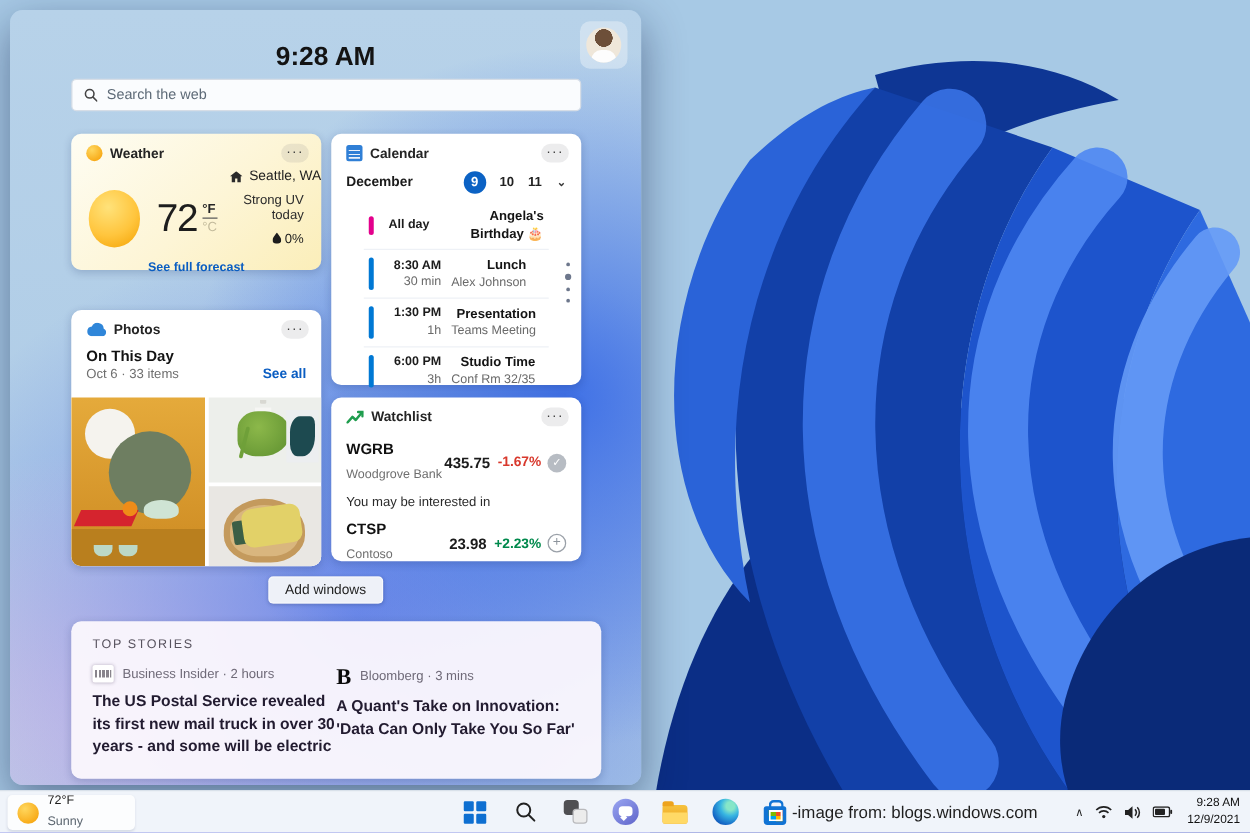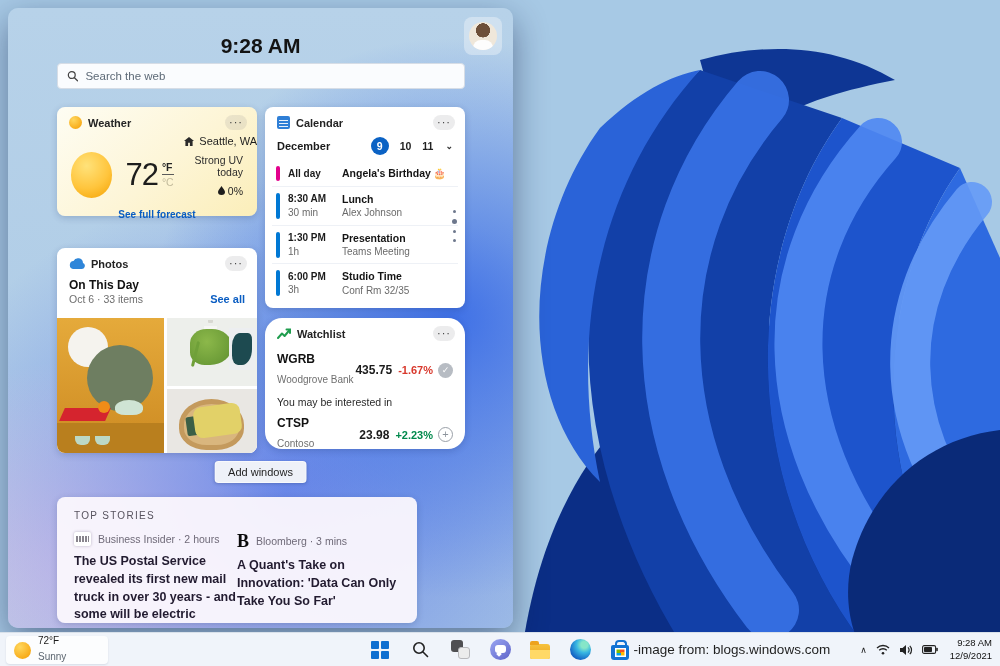--- a/index.html
+++ b/index.html
@@ -51,21 +51,21 @@
   
   .calendar { left:257px; top:99px; width:200px; height:201px; }
   .cal-ico { width:13px; height:13px; background:#2f7fd6; border-radius:2px; position:relative; }
   .cal-ico::after { content:""; position:absolute; left:2px; right:2px; top:4px; bottom:2px; background:
     repeating-linear-gradient(#fff 0 1px, transparent 1px 3px); opacity:.9; }
   .cal-daterow { display:flex; align-items:center; padding:3px 12px 6px; font-size:11px; font-weight:700; color:#1b1b1b; }
   .cal-dates { margin-left:auto; display:flex; align-items:center; gap:11px; }
   .cal-date { font-size:10.5px; font-weight:700; color:#222; cursor:pointer; }
   .cal-date.sel { width:18px; height:18px; border-radius:50%; background:#0b62c4; color:#fff; display:flex; align-items:center; justify-content:center; }
   .cal-chev { color:#333; font-size:9px; margin-left:1px; cursor:pointer; }
-  .cal-events { padding:0 7px; }
+  .cal-events { padding:0 26px;text-align:right; }
   .cal-ev { display:flex; align-items:center; gap:8px; padding:5px 4px; border-top:1px solid #eef1f6; cursor:pointer; }
   .cal-ev:first-child { border-top:none; }
   .ev-bar { width:4px; border-radius:2px; height:26px; flex:0 0 auto; }
   .ev-bar.short { height:15px; }
   .ev-time { width:46px; font-size:10px; color:#6a6a6a; line-height:1.35; }
   .ev-time b { display:block; font-weight:700; color:#1b1b1b; }
   .ev-info { font-size:10px; color:#6a6a6a; line-height:1.35; }
   .ev-info b { display:block; font-size:10.5px; font-weight:700; color:#141414; }
 
   
@@ -89,38 +89,38 @@
   .plant-blob { position:absolute; left:26%; top:16%; width:42px; height:36px; background:radial-gradient(circle at 40% 35%,#8cb84a,#5d8f2f); border-radius:45% 55% 60% 40%; }
   .plant-pot { position:absolute; left:41%; top:12%; width:13px; height:11px; background:#f6f6f4; border-radius:0 0 5px 5px; box-shadow:0 -10px 0 -4px #d8d8d2; }
   .plant-vine { position:absolute; left:30%; top:34%; width:3px; height:26px; background:#6fa039; border-radius:2px; transform:rotate(14deg); }
   .art-frame { position:absolute; right:2px; top:10px; width:26px; height:42px; background:#eceef0; }
   .art-frame::after { content:""; position:absolute; inset:5px 3px; background:#1d4a50; border-radius:40% 20% 50% 30%; }
   .p-chair { flex:1; background:#e9e7e3; }
   .chair-body { position:absolute; left:14%; bottom:4%; width:72%; height:80%; border:5px solid #c49a5d; border-radius:50% 50% 42% 42%; background:#d9b67e; }
   .pillow { position:absolute; left:30%; bottom:26%; width:52%; height:48%; background:#e2d168; border-radius:8px; transform:rotate(-8deg); box-shadow:-14px 2px 0 -6px #3c5f46; }
 
   
-  .watchlist { left:257px; top:310px; width:200px; height:131px;border-radius:17px; }
+  .watchlist { left:257px; top:310px; width:200px; height:131px; }
   .wl-row { display:flex; align-items:center; padding:7px 12px 5px; cursor:pointer; }
   .wl-sym { flex:1; line-height:1.3; }
   .wl-sym b { display:block; font-size:12px; font-weight:800; color:#111; }
   .wl-sym span { font-size:10px; color:#6f6f6f; }
   .wl-price { font-size:12px; font-weight:700; color:#1b1b1b; }
   .wl-chg { font-size:11px; font-weight:700; margin-left:6px; }
   .wl-chg.down { color:#d8382c; } .wl-chg.up { color:#00894c; }
   .wl-icon { width:15px; height:15px; border-radius:50%; margin-left:5px; display:flex; align-items:center; justify-content:center; font-size:9px; cursor:pointer; flex:0 0 auto; }
   .wl-icon.check { background:#b7bcc3; color:#fff; }
   .wl-icon.plus { border:1.4px solid #9aa0a8; color:#8d949c; font-size:11px; line-height:1; }
   .wl-sugg { padding:3px 12px 1px; font-size:10.5px; color:#2a2a2a; }
 
   
   .add-widgets { position:absolute; left:50%; top:453px; transform:translateX(-50%); border:1px solid rgba(255,255,255,.6); background:#eef1f8; border-radius:4px; padding:4px 13px; font-size:11px; color:#1f1f1f; font-family:inherit; box-shadow:0 1px 3px rgba(20,40,90,.25); cursor:pointer; }
 
   
-  .stories { left:49px; top:489px; width:360px; height:126px; background:rgba(252,248,253,.94); }
+  .stories { left:49px; top:489px; width:424px; height:126px; background:rgba(252,248,253,.94); }
   .ts-label { padding:13px 17px 11px; font-size:10px; letter-spacing:1.3px; color:#57525e; }
   .ts-grid { display:flex; padding:0 17px; }
   .ts-col { flex:1; cursor:pointer; }
   .ts-src { display:flex; align-items:center; gap:7px; font-size:10.5px; color:#6f6a78; }
   .bi-logo { width:17px; height:14px; background:#fff; border-radius:2px; box-shadow:0 0 3px rgba(40,20,60,.3); position:relative; flex:0 0 auto; }
   .bi-logo::after { content:""; position:absolute; inset:4px 2px; background:repeating-linear-gradient(90deg,#6b6670 0 2px, transparent 2px 3px); opacity:.8; }
   .bb-logo { font-family:"Liberation Serif",serif; font-weight:700; font-size:18px; color:#0a0a0a; line-height:1; }
   .ts-headline { margin-top:7px; font-size:12.5px; font-weight:700; color:#221b30; line-height:1.42; }
 
   

